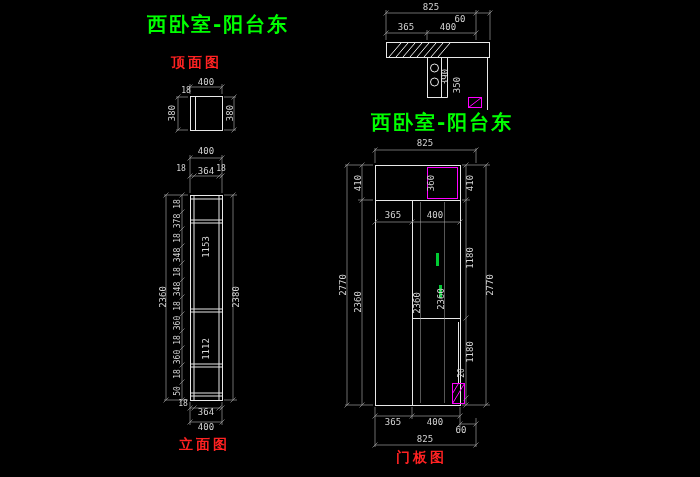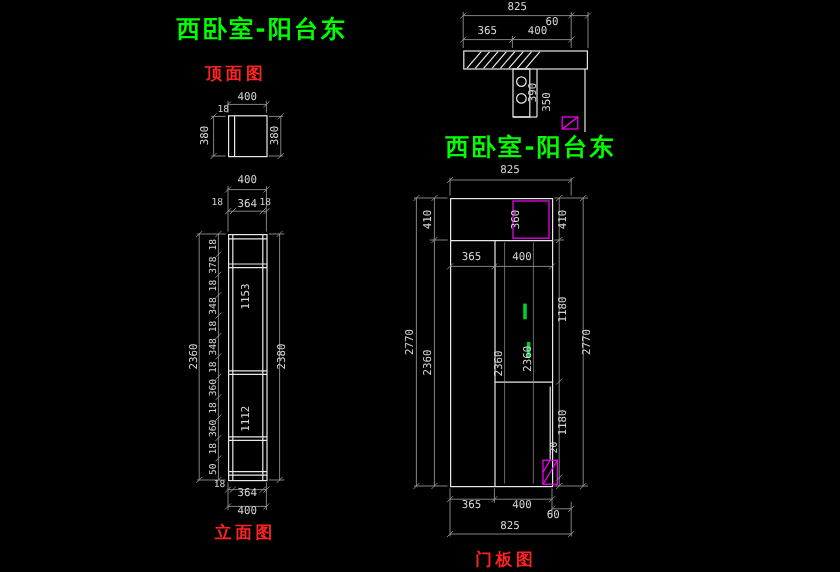--- a/index.html
+++ b/index.html
@@ -214,15 +214,15 @@
   <span class="dim v" style="left:470px;top:183px;">410</span>
   <span class="dim v" style="left:470px;top:258px;">1180</span>
   <span class="dim v" style="left:470px;top:352px;">1180</span>
   <span class="dim v sm" style="left:462px;top:373px;">20</span>
   <span class="dim v" style="left:490px;top:285px;">2770</span>
   <span class="dim" style="left:393px;top:422px;">365</span>
   <span class="dim" style="left:435px;top:422px;">400</span>
   <span class="dim" style="left:461px;top:430px;">60</span>
   <span class="dim" style="left:425px;top:439px;">825</span>
 
-  <span class="rlabel" style="left:396px;top:460px;">门板图</span>
+  <span class="rlabel" style="left:396px;top:450px;">门板图</span>
 
 </div>
 
 </body></html>

